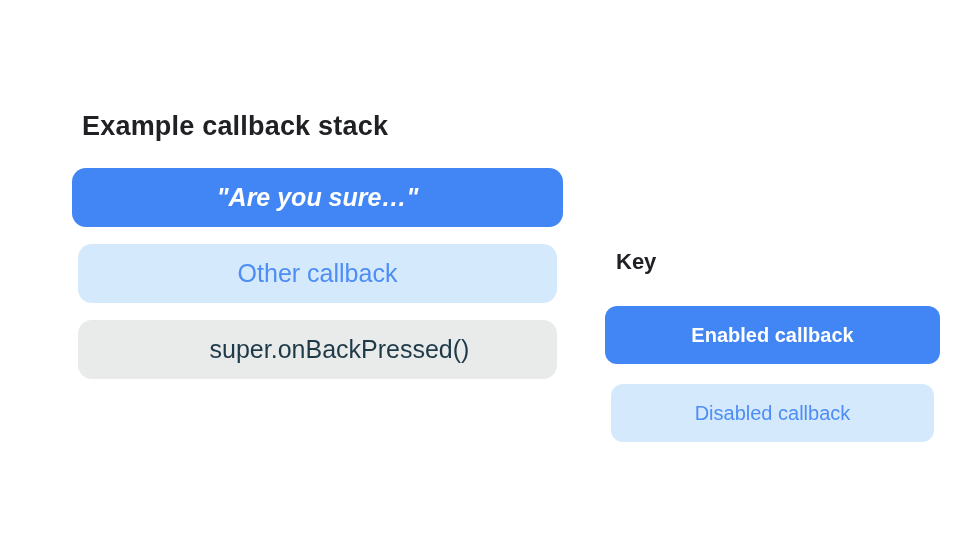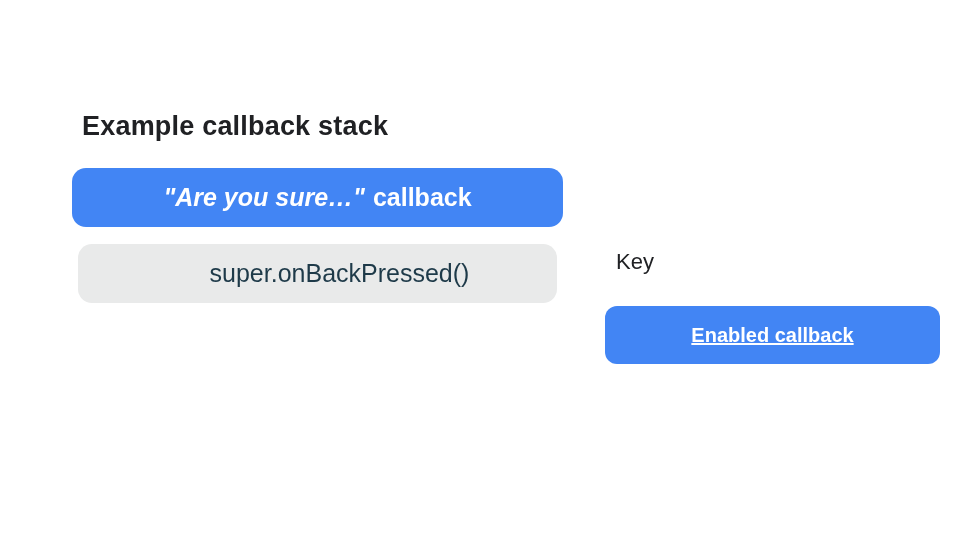--- a/index.html
+++ b/index.html
@@ -56,63 +56,63 @@
     color: #1E3A49;
     font-weight: 400;
     padding-left: 44px;
   }
   .italic { font-style: italic; }
   .key-title {
     position: absolute;
     left: 604px;
     top: 237px;
     font-size: 22px;
-    font-weight: 400;
+    font-weight: 700;
     color: #202124;
   }
   .key {
     position: absolute;
     left: 595px;
     top: 290px;
     width: 331px;
     display: flex;
     flex-direction: column;
     gap: 12px;
   }
   .key .box {
     height: 58px;
     font-size: 20px;
     border-radius: 12px;
-    text-decoration: underline;
   }
 </style>
 </head>
 <body>
 
 <div class="canvas">
 
   <div class="stack-title">Example callback stack</div>
 
   <div class="stack">
 
     <div class="box enabled">
       <span class="italic">"Are you sure…"</span>
-      <span>callback</span>
     </div>
 
+    <div class="box disabled">Other callback</div>
 
 
 
     <div class="box system">super.onBackPressed()</div>
 
   </div>
 
   <div class="key-title">Key</div>
 
   <div class="key">
 
     <div class="box enabled">Enabled callback</div>
 
+    <div class="box disabled">Disabled callback</div>
 
 
   </div>
 
 </div>
 
 </body></html>

